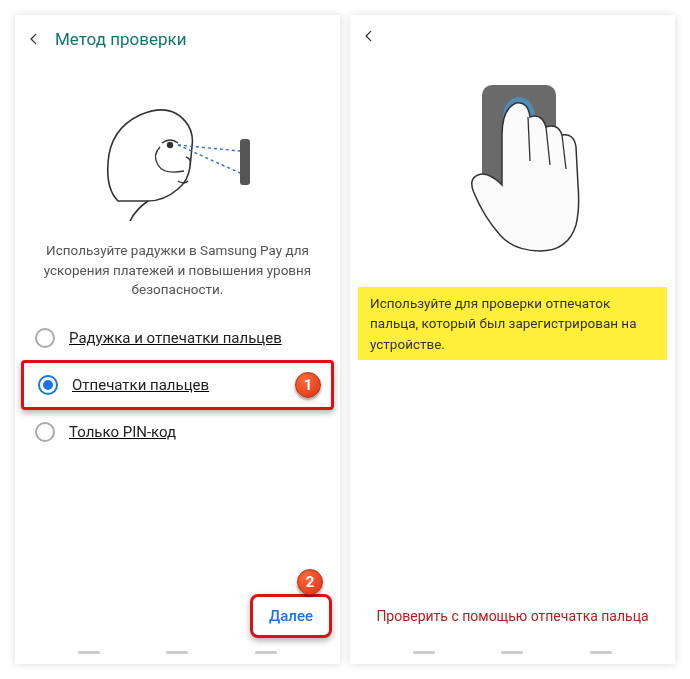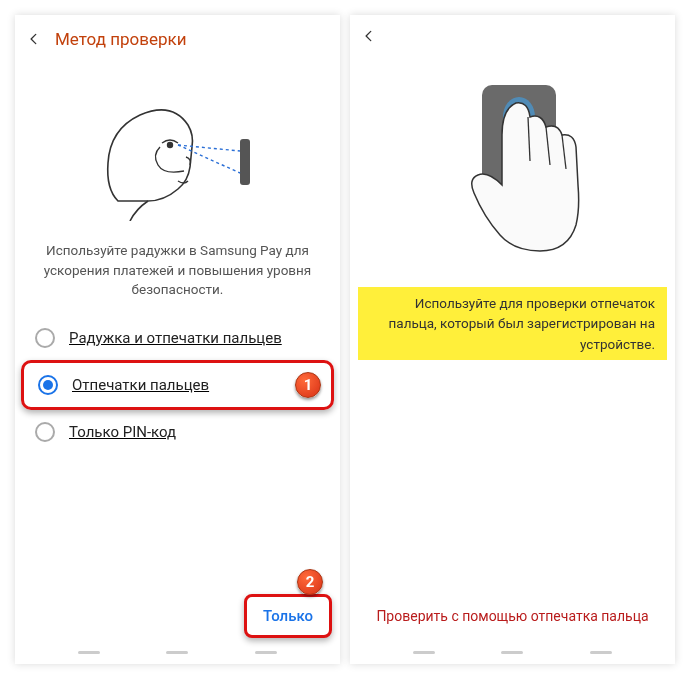--- a/index.html
+++ b/index.html
@@ -20,21 +20,21 @@
     flex-direction: column;
     position: relative;
   }
   .header {
     display: flex;
     align-items: center;
     padding: 14px 12px;
     gap: 14px;
   }
   .back-icon { width: 14px; height: 14px; }
-  .title { font-size: 17px; color: #c2410c; font-weight: 400; text-align: right; }
+  .title { font-size: 17px; color: #0f766e; font-weight: 400; text-align: right; }
   .illus { display: flex; justify-content: center; padding: 18px 0 10px; }
   .desc {
     text-align: center;
     color: #555;
     font-size: 13.5px;
     line-height: 1.45;
     padding: 10px 24px 16px;
   }
   .options { padding: 0 6px; display: flex; flex-direction: column; text-decoration: underline; }
   .radio-row {
@@ -53,21 +53,21 @@
   }
   .radio-outer.selected { border-color: #1a73e8; }
   .radio-inner {
     width: 10px; height: 10px; border-radius: 50%;
     background: #1a73e8; display: none;
   }
   .radio-outer.selected .radio-inner { display: block; }
   .radio-label { font-size: 15px; color: #222; }
   .highlight-box {
     border: 3px solid #d11;
-    border-radius: 10px;
+    border-radius: 4px;
     box-shadow: 0 3px 6px rgba(0,0,0,0.3);
   }
   .footer {
     margin-top: auto;
     display: flex;
     justify-content: flex-end;
     padding: 8px;
   }
   .next-btn {
     border: 3px solid #d11;
@@ -89,21 +89,21 @@
     color: #fff;
     font-weight: bold;
     font-size: 15px;
     display: flex; align-items: center; justify-content: center;
     box-shadow: 0 2px 3px rgba(0,0,0,0.4);
   }
   .c1 { right: 10px; top: 50%; transform: translateY(-50%); }
   .c2 { top: -28px; right: 6px; }
   .desc-hl {
     background: #ffef3a;
-    text-align: right;
+    text-align: left;
     color: #333;
     font-size: 13.5px;
     line-height: 1.5;
     padding: 6px 12px;
     margin: 12px 8px;
   }
   .verify-footer {
     margin-top: auto;
     text-align: center;
     padding: 16px 10px 22px;
@@ -160,21 +160,21 @@
       <div class="callout c1">1</div>
     </div>
     <div class="radio-row">
       <div class="radio-outer"></div>
       <span class="radio-label">Только PIN-код</span>
     </div>
   </div>
 
   <div class="footer">
     <div class="next-btn">
-      <span>Только</span>
+      <span>Далее</span>
       <div class="callout c2">2</div>
     </div>
   </div>
   <div class="navbar">
     <div class="navkey"></div>
     <div class="navkey"></div>
     <div class="navkey"></div>
   </div>
 </div>
 

